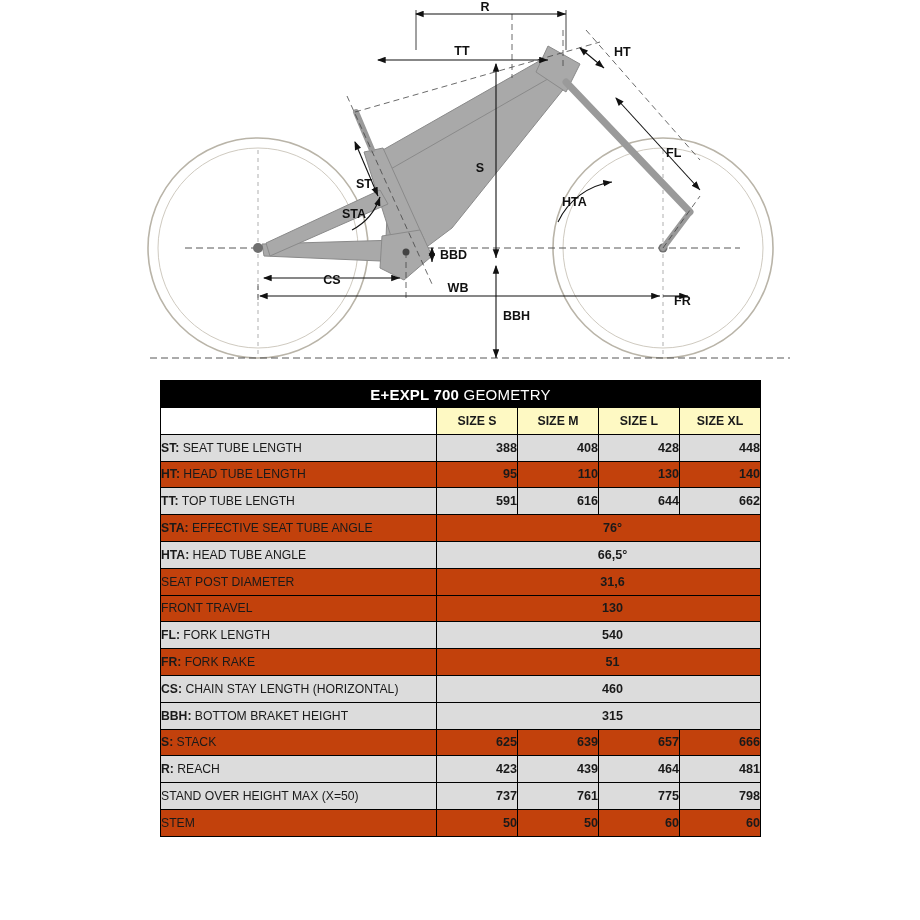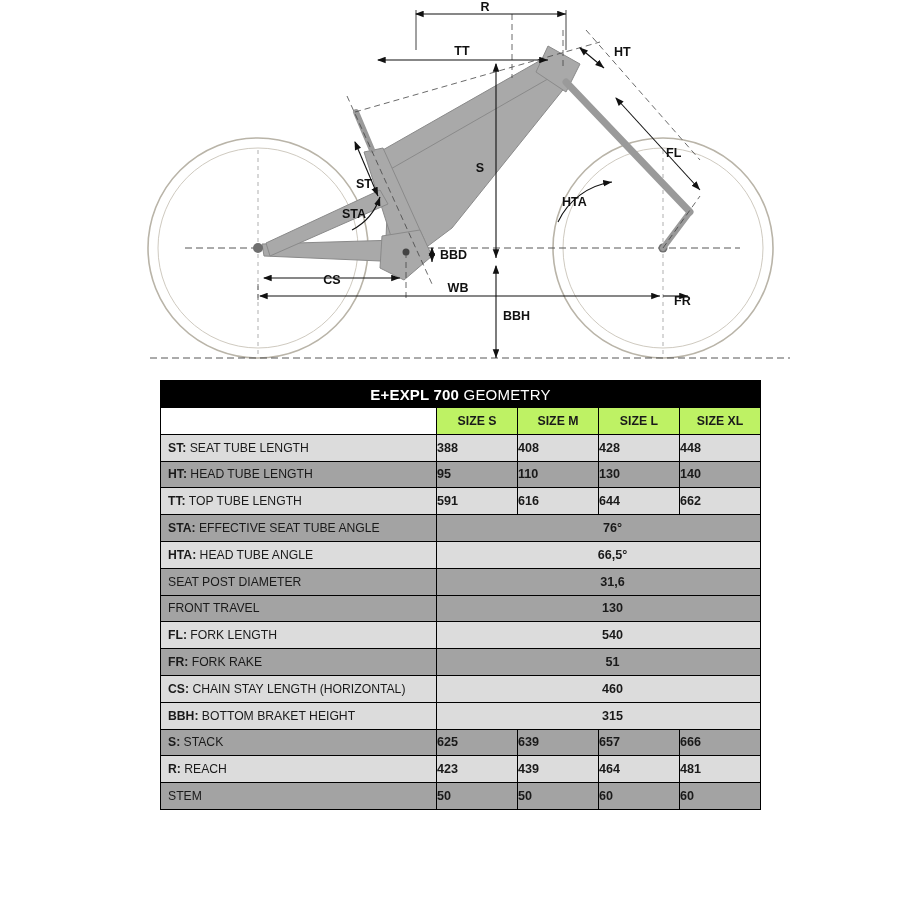--- a/index.html
+++ b/index.html
@@ -40,35 +40,35 @@
     text-align:center;
     font-weight:bold;
     font-size:15px;
     letter-spacing:.2px;
     height:26px;
   }
   .title-row .ttl-b{font-weight:bold;}
   .title-row .ttl-n{font-weight:normal;}
   .hdr td{
     text-align:center;font-weight:bold;font-size:12.3px;
-    background:#bef264;
+    background:#fef9c3;
   }
   .hdr td.blank{background:#fff;border-left:1px solid #000;}
   .lbl{
-    padding-left:7px;
+    padding-left:0;
     font-size:12.2px;
     white-space:nowrap;
     overflow:hidden;
   }
   .lbl b{font-weight:bold;}
   .val{
-    text-align:left;font-weight:bold;font-size:12.6px;
+    text-align:right;font-weight:bold;font-size:12.6px;
   }
   .shade td{background:#dcdcdc;}
-  .plain td{background:#a3a3a3;}
+  .plain td{background:#c2410c;}
   .merged{text-align:center;font-weight:bold;font-size:12.6px;padding-left:28px;}
   col.c0{width:276px;}
   col.c1,col.c2,col.c3,col.c4{width:81px;}
 </style>
 </head>
 <body>
 
 <div id="wrap">
 
   <div id="diagram">
@@ -250,20 +250,27 @@
             <td class="val">657</td>
             <td class="val">666</td>
           </tr>
           <tr class="shade">
             <td class="lbl"><b>R:</b><span> REACH</span></td>
             <td class="val">423</td>
             <td class="val">439</td>
             <td class="val">464</td>
             <td class="val">481</td>
           </tr>
+          <tr class="shade">
+            <td class="lbl"><span>STAND OVER HEIGHT MAX (X=50)</span></td>
+            <td class="val">737</td>
+            <td class="val">761</td>
+            <td class="val">775</td>
+            <td class="val">798</td>
+          </tr>
           <tr class="plain">
             <td class="lbl"><span>STEM</span></td>
             <td class="val">50</td>
             <td class="val">50</td>
             <td class="val">60</td>
             <td class="val">60</td>
           </tr>
         </tbody>
     </table>
   </div>

